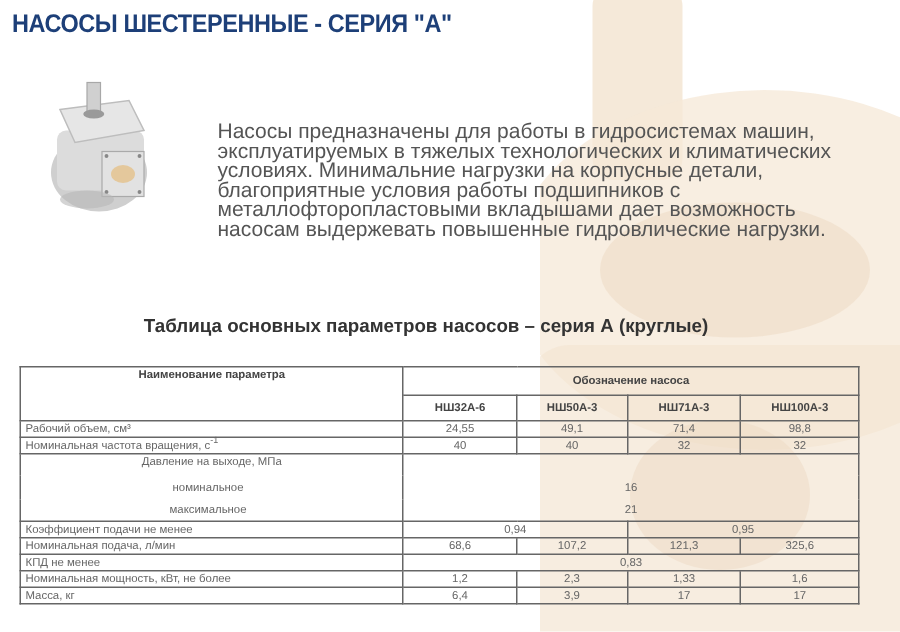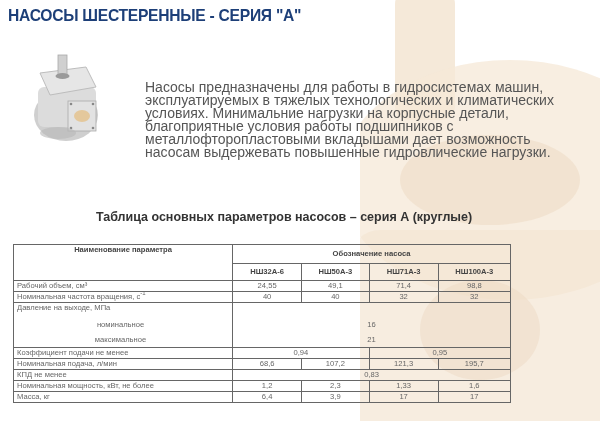--- a/index.html
+++ b/index.html
@@ -21,31 +21,31 @@
   .desc {
     position:absolute; left:145px; top:81px; width:420px;
     font-size:14px; line-height:13px; color:#555;
   }
   .desc p { margin:0; }
   .table-title {
     position:absolute; left:0; width:568px; top:210px; text-align:center;
     font-size:12.5px; font-weight:bold; color:#333;
   }
   table.params {
-    position:absolute; left:13px; top:244px; width:498px;
+    position:absolute; left:13px; top:244px; width:560px;
     border-collapse:collapse; font-size:7.6px; color:#666;
     background:transparent;
   }
   table.params td, table.params th {
     border:1px solid #666; padding:0 3px; height:10px; line-height:10px;
   }
   table.params th { font-weight:bold; color:#444; text-align:center; }
   table.params td.c { text-align:center; }
   table.params td.r { text-align:center; padding-right:8px; }
-  .noborder-b { border-bottom:none !important; }
+  .noborder-b { border-bottom:none !important;text-align:center; }
   .noborder-t { border-top:none !important; }
 </style>
 </head>
 <body>
 
 <svg class="bg-pump" viewBox="0 0 300 460">
   <rect x="35" y="10" width="60" height="130" rx="14" fill="#f3e3cf" opacity="0.8"></rect>
   <ellipse cx="150" cy="200" rx="170" ry="120" fill="#f5e8d7" opacity="0.75"></ellipse>
   <ellipse cx="130" cy="200" rx="90" ry="45" fill="#efdcc6" opacity="0.6"></ellipse>
   <rect x="-10" y="250" width="300" height="200" rx="30" fill="#f4e6d3" opacity="0.7"></rect>
@@ -123,21 +123,21 @@
   <tr>
     <td>Коэффициент подачи не менее</td>
     <td colspan="2" class="c">0,94</td>
     <td colspan="2" class="c">0,95</td>
   </tr>
   <tr>
     <td>Номинальная подача,  л/мин</td>
     <td class="c">68,6</td>
     <td class="c">107,2</td>
     <td class="c">121,3</td>
-    <td class="c">195,7</td>
+    <td class="c">325,6</td>
   </tr>
   <tr>
     <td>КПД  не менее</td>
     <td colspan="4" class="c">0,83</td>
   </tr>
   <tr>
     <td>Номинальная мощность,  кВт, не более</td>
     <td class="c">1,2</td>
     <td class="c">2,3</td>
     <td class="c">1,33</td>

